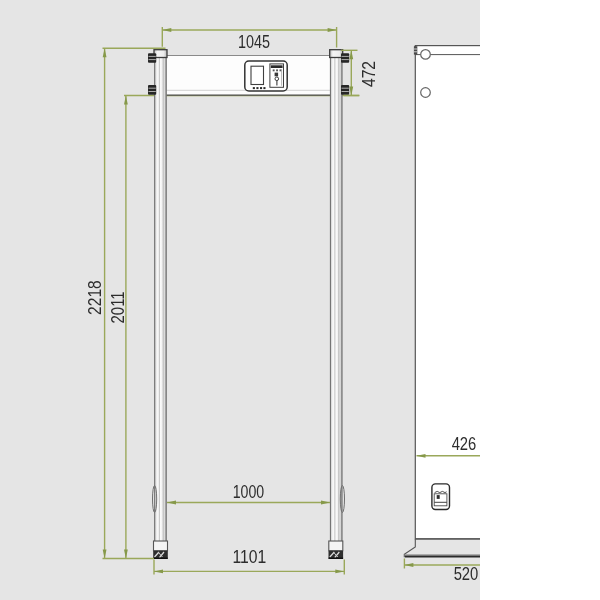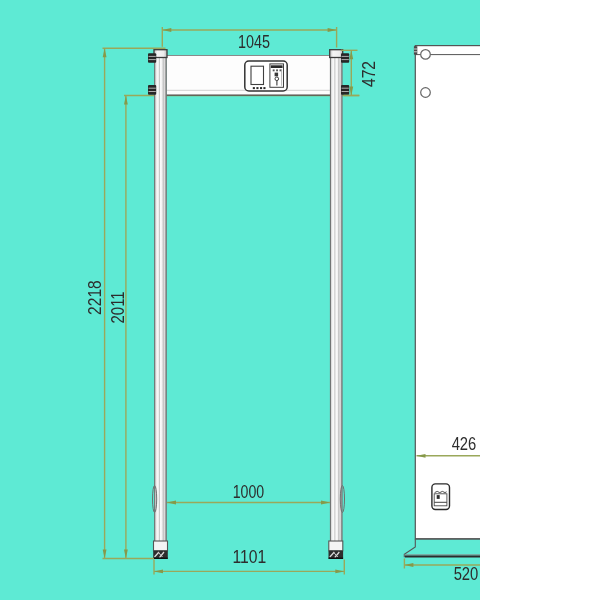--- a/index.html
+++ b/index.html
@@ -1,16 +1,16 @@
 <!DOCTYPE html>
 <html><head>
 <meta charset="utf-8">
 <style>
   html,body{margin:0;padding:0;background:#ffffff;}
-  .page{width:480px;height:600px;position:relative;overflow:hidden;background:#5eead4;}
+  .page{width:480px;height:600px;position:relative;overflow:hidden;background:#e5e5e5;}
   text{font-family:"Liberation Sans",sans-serif;fill:#2d2d2d;}
 </style>
 </head>
 <body>
 <div class="page">
 <svg width="600" height="600" viewBox="0 0 600 600" xmlns="http://www.w3.org/2000/svg">
 <defs>
   <linearGradient id="col" x1="0" y1="0" x2="1" y2="0">
     <stop offset="0" stop-color="#8f8f8f"></stop>
     <stop offset="0.07" stop-color="#d3d3d3"></stop>

